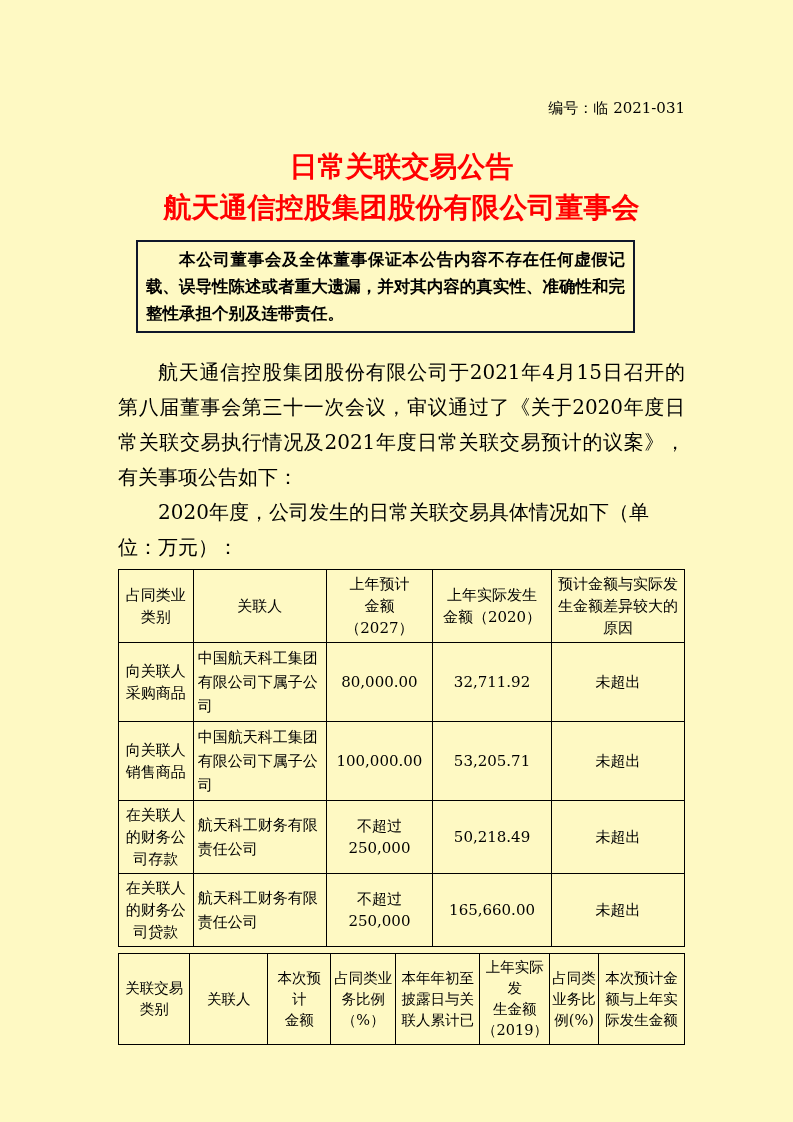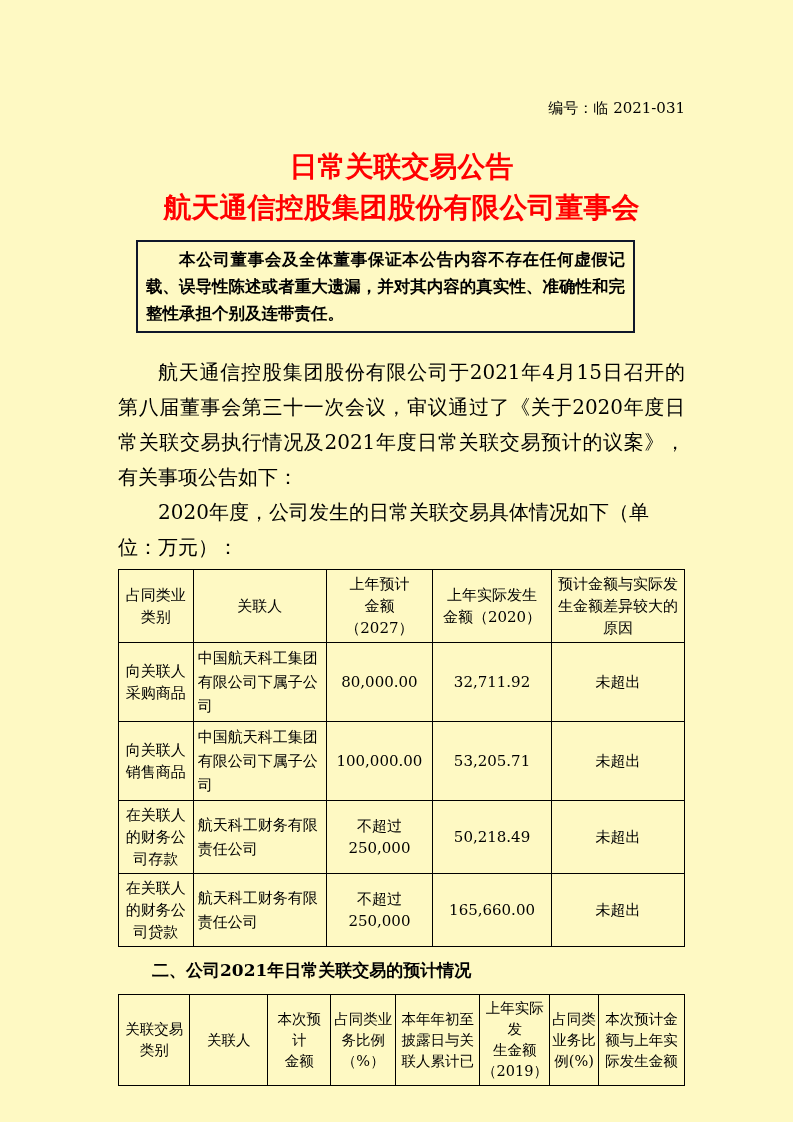--- a/index.html
+++ b/index.html
@@ -140,21 +140,20 @@
           <td class="cell-left">航天科工财务有限
 责任公司</td>
           <td>不超过
 250,000</td>
           <td>165,660.00</td>
           <td>未超出</td>
         </tr>
       </tbody>
     </table>
 
-    <div class="sec-heading sec2-heading">二、公司2021年日常关联交易的预计情况</div>
 
 
     <table class="t2">
       <colgroup>
         <col style="width:12.6%">
           <col style="width:13.8%">
           <col style="width:11.1%">
           <col style="width:11.5%">
           <col style="width:14.8%">
           <col style="width:12.4%">

